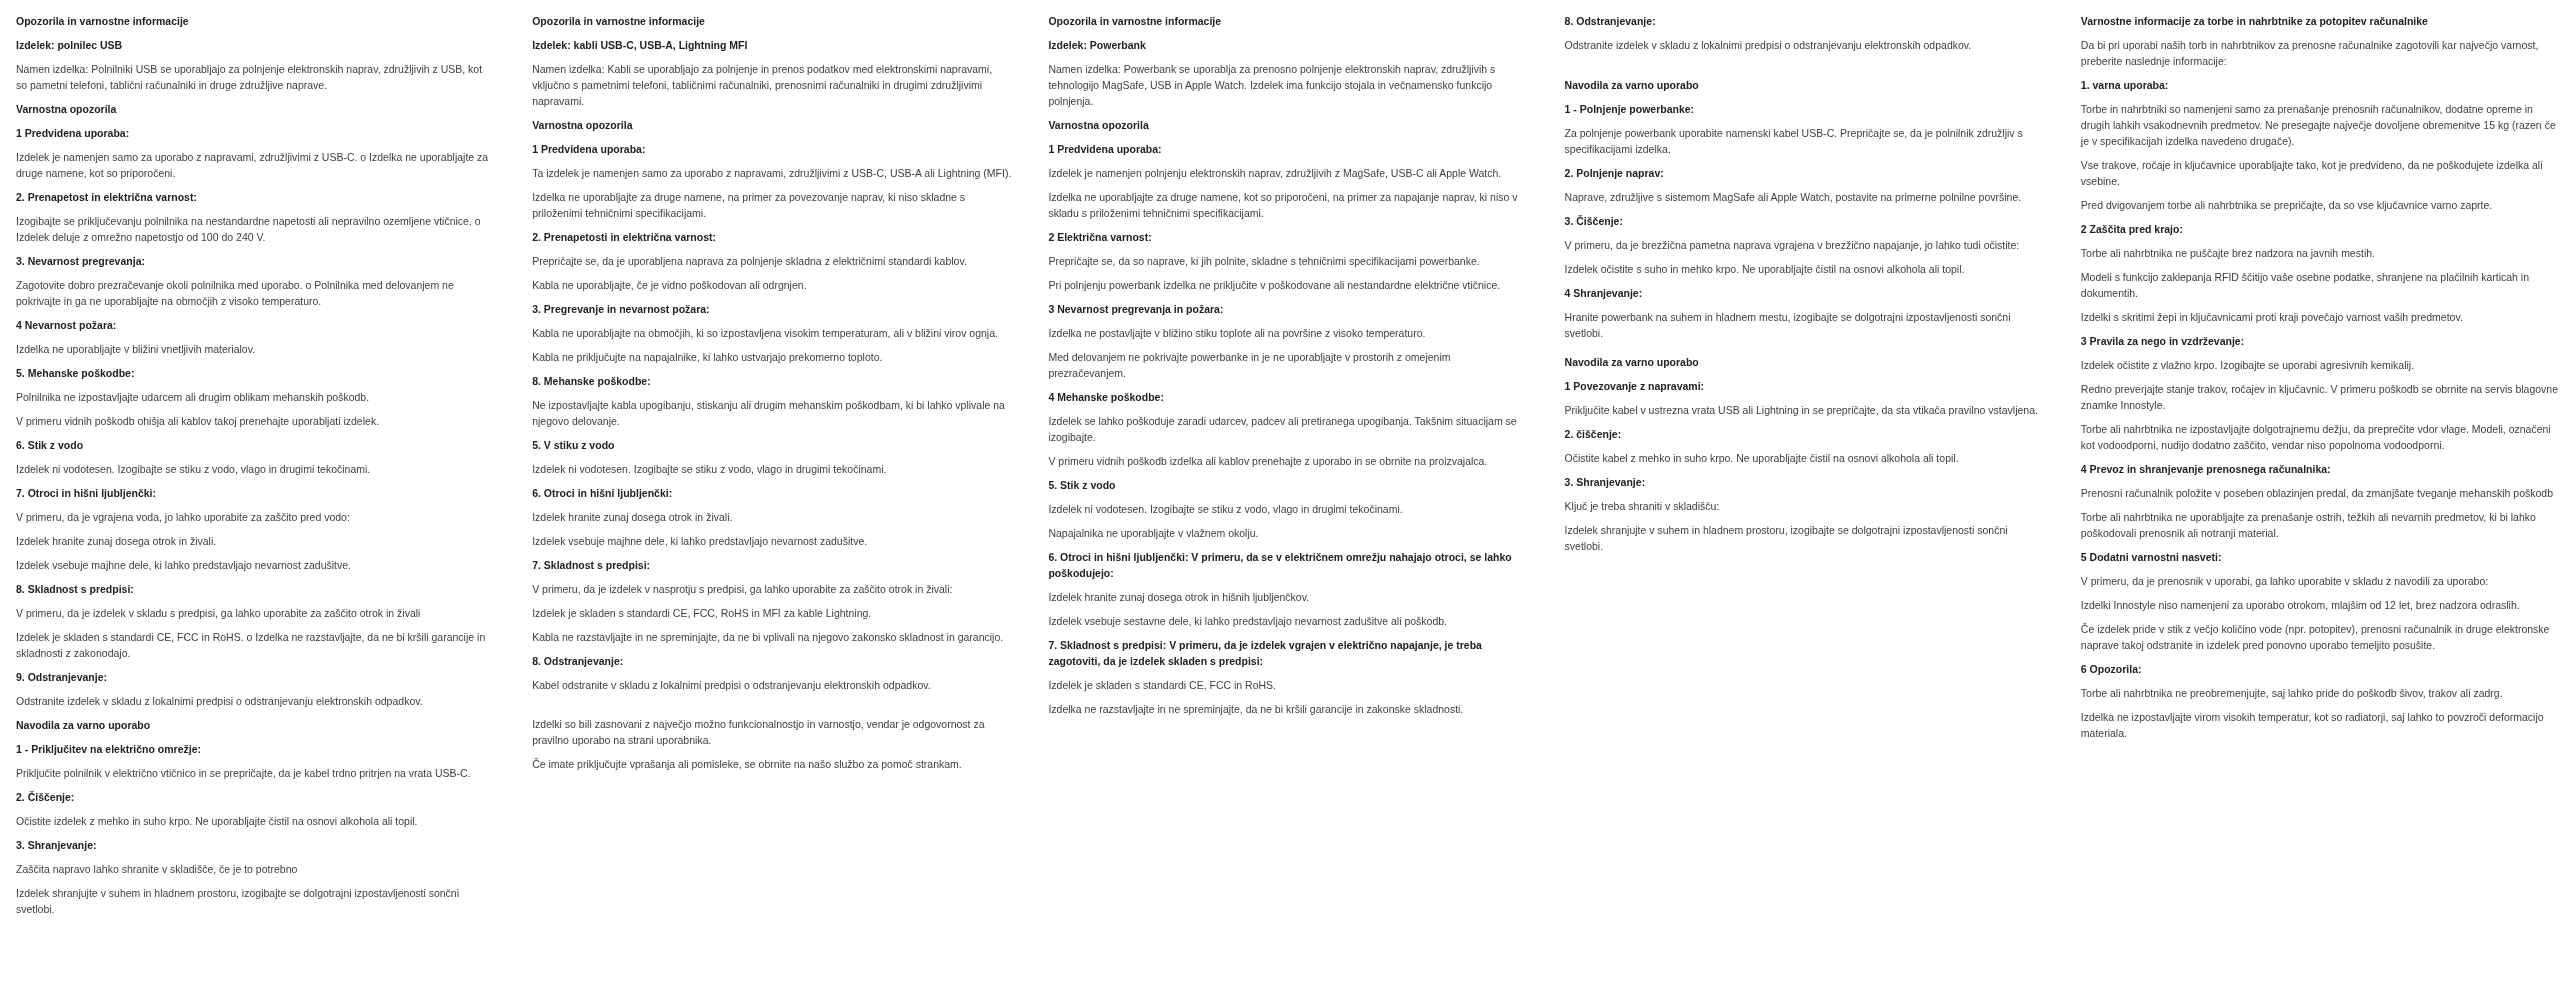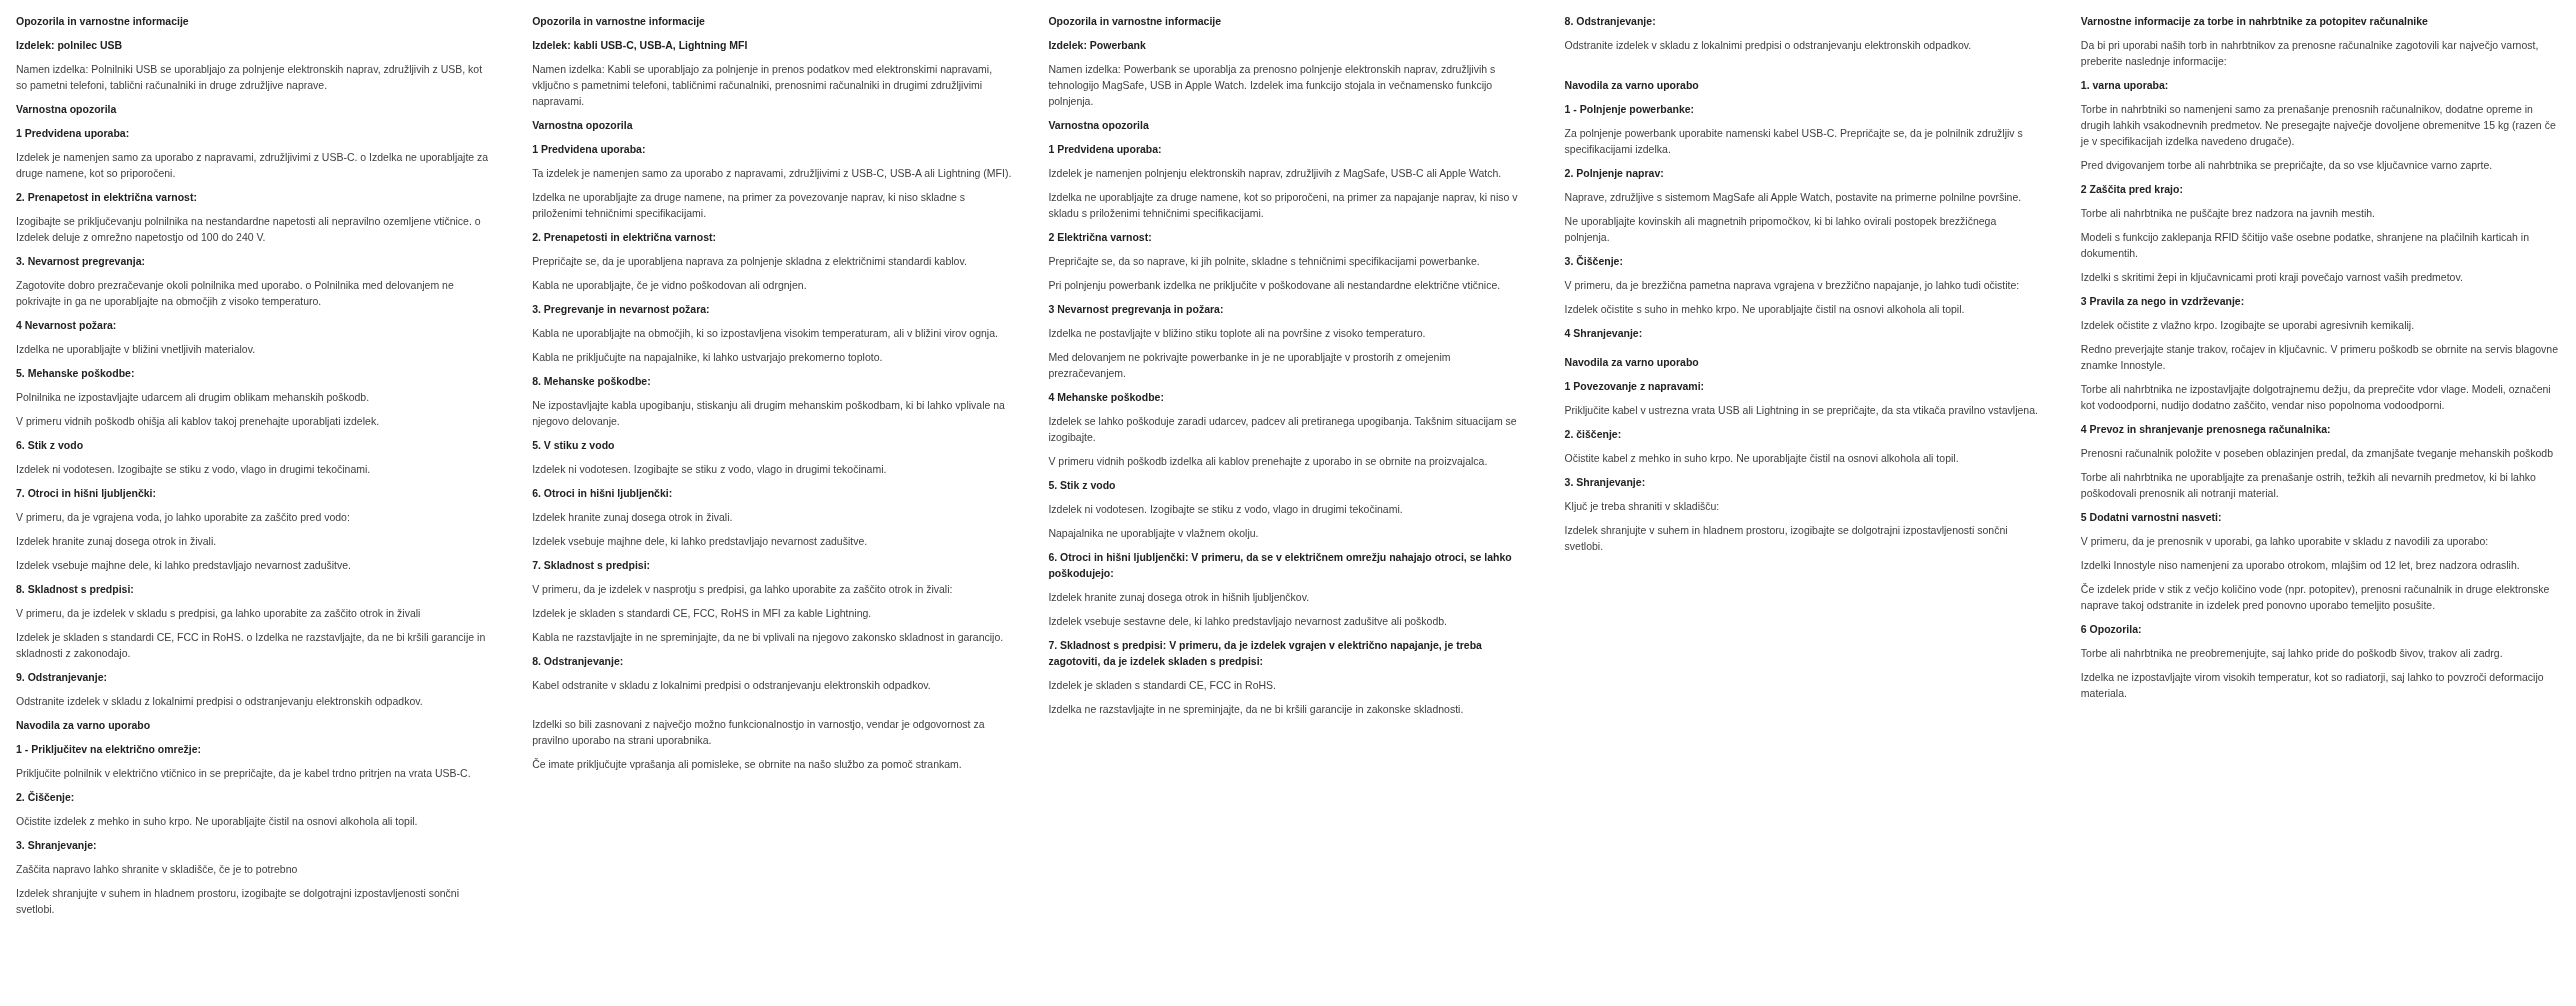--- a/index.html
+++ b/index.html
@@ -135,39 +135,40 @@
       <div class="blk body">Izdelka ne razstavljajte in ne spreminjajte, da ne bi kršili garancije in zakonske skladnosti.</div>
     </div>
     <div class="column">
       <div class="blk heading">8. Odstranjevanje:</div>
       <div class="blk body">Odstranite izdelek v skladu z lokalnimi predpisi o odstranjevanju elektronskih odpadkov.</div>
       <div class="blk heading" style="margin-top: 24px;">Navodila za varno uporabo</div>
       <div class="blk heading">1 - Polnjenje powerbanke:</div>
       <div class="blk body">Za polnjenje powerbank uporabite namenski kabel USB-C. Prepričajte se, da je polnilnik združljiv s specifikacijami izdelka.</div>
       <div class="blk heading">2. Polnjenje naprav:</div>
       <div class="blk body">Naprave, združljive s sistemom MagSafe ali Apple Watch, postavite na primerne polnilne površine.</div>
-      <div class="blk body">Ne uporabljajte kovinskih ali magnetnih pripomočkov, ki bi lahko ovirali postopek brezžičnega polnjenja.</div>
       <div class="blk heading">3. Čiščenje:</div>
       <div class="blk body">V primeru, da je brezžična pametna naprava vgrajena v brezžično napajanje, jo lahko tudi očistite:</div>
       <div class="blk body">Izdelek očistite s suho in mehko krpo. Ne uporabljajte čistil na osnovi alkohola ali topil.</div>
       <div class="blk heading">4 Shranjevanje:</div>
+      <div class="blk body">Hranite powerbank na suhem in hladnem mestu, izogibajte se dolgotrajni izpostavljenosti sončni svetlobi.</div>
       <div class="blk heading" style="margin-top: 13px;">Navodila za varno uporabo</div>
       <div class="blk heading">1 Povezovanje z napravami:</div>
       <div class="blk body">Priključite kabel v ustrezna vrata USB ali Lightning in se prepričajte, da sta vtikača pravilno vstavljena.</div>
       <div class="blk heading">2. čiščenje:</div>
       <div class="blk body">Očistite kabel z mehko in suho krpo. Ne uporabljajte čistil na osnovi alkohola ali topil.</div>
       <div class="blk heading">3. Shranjevanje:</div>
       <div class="blk body">Ključ je treba shraniti v skladišču:</div>
       <div class="blk body">Izdelek shranjujte v suhem in hladnem prostoru, izogibajte se dolgotrajni izpostavljenosti sončni svetlobi.</div>
     </div>
     <div class="column">
       <div class="blk title">Varnostne informacije za torbe in nahrbtnike za potopitev računalnike</div>
       <div class="blk body">Da bi pri uporabi naših torb in nahrbtnikov za prenosne računalnike zagotovili kar največjo varnost, preberite naslednje informacije:</div>
       <div class="blk heading">1. varna uporaba:</div>
       <div class="blk body">Torbe in nahrbtniki so namenjeni samo za prenašanje prenosnih računalnikov, dodatne opreme in drugih lahkih vsakodnevnih predmetov. Ne presegajte največje dovoljene obremenitve 15 kg (razen če je v specifikacijah izdelka navedeno drugače).</div>
+      <div class="blk body">Vse trakove, ročaje in ključavnice uporabljajte tako, kot je predvideno, da ne poškodujete izdelka ali vsebine.</div>
       <div class="blk body">Pred dvigovanjem torbe ali nahrbtnika se prepričajte, da so vse ključavnice varno zaprte.</div>
       <div class="blk heading">2 Zaščita pred krajo:</div>
       <div class="blk body">Torbe ali nahrbtnika ne puščajte brez nadzora na javnih mestih.</div>
       <div class="blk body">Modeli s funkcijo zaklepanja RFID ščitijo vaše osebne podatke, shranjene na plačilnih karticah in dokumentih.</div>
       <div class="blk body">Izdelki s skritimi žepi in ključavnicami proti kraji povečajo varnost vaših predmetov.</div>
       <div class="blk heading">3 Pravila za nego in vzdrževanje:</div>
       <div class="blk body">Izdelek očistite z vlažno krpo. Izogibajte se uporabi agresivnih kemikalij.</div>
       <div class="blk body">Redno preverjajte stanje trakov, ročajev in ključavnic. V primeru poškodb se obrnite na servis blagovne znamke Innostyle.</div>
       <div class="blk body">Torbe ali nahrbtnika ne izpostavljajte dolgotrajnemu dežju, da preprečite vdor vlage. Modeli, označeni kot vodoodporni, nudijo dodatno zaščito, vendar niso popolnoma vodoodporni.</div>
       <div class="blk heading">4 Prevoz in shranjevanje prenosnega računalnika:</div>

